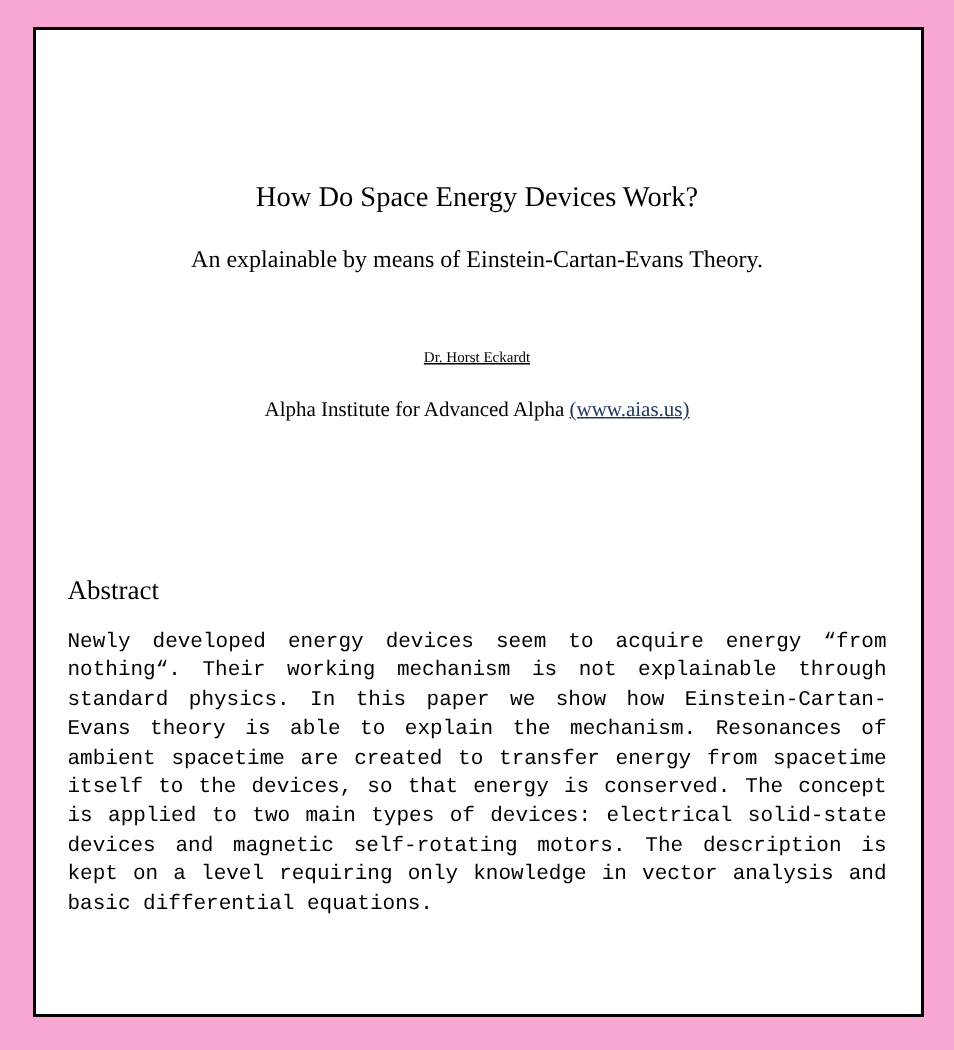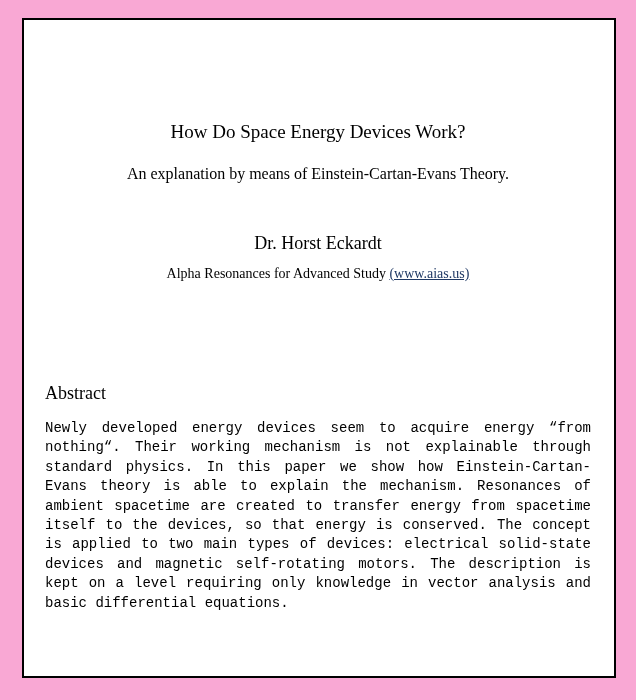--- a/index.html
+++ b/index.html
@@ -37,21 +37,22 @@
   .paper-title {
     top: 121px;
     font-size: 19px;
   }
   .paper-subtitle {
     top: 165px;
     font-size: 16px;
   }
   .author-name {
     top: 233px;
-    font-size: 18px;
+    font-size: 10px;
+    text-decoration: underline;
   }
   .affiliation-line {
     top: 266px;
     font-size: 14px;
   }
   .affiliation-link {
     text-decoration: underline;
     cursor: pointer;
   }
   .abstract-heading {
@@ -73,24 +74,24 @@
   }
 </style>
 </head>
 <body>
 
 <div class="viewport">
   <div class="page"></div>
 
   <div class="centered-line paper-title">How Do Space Energy Devices Work?</div>
 
-  <div class="centered-line paper-subtitle">An explanation by means of Einstein-Cartan-Evans Theory.</div>
+  <div class="centered-line paper-subtitle">An explainable by means of Einstein-Cartan-Evans Theory.</div>
 
   <div class="centered-line author-name">Dr. Horst Eckardt</div>
 
   <div class="centered-line affiliation-line">
-    <span>Alpha Resonances for Advanced Study </span><a class="affiliation-link" style="color: rgb(31, 56, 100);">(www.aias.us)</a>
+    <span>Alpha Institute for Advanced Alpha </span><a class="affiliation-link" style="color: rgb(31, 56, 100);">(www.aias.us)</a>
   </div>
 
   <div class="abstract-heading">Abstract</div>
 
   <div class="abstract-body">Newly developed energy devices seem to acquire energy “from nothing“. Their working mechanism is not explainable through standard physics. In this paper we show how Einstein-Cartan-Evans theory is able to explain the mechanism. Resonances of ambient spacetime are created to transfer energy from spacetime itself to the devices, so that energy is conserved. The concept is applied to two main types of devices: electrical solid-state devices and magnetic self-rotating motors. The description is kept on a level requiring only knowledge in vector analysis and basic differential equations.</div>
 </div>
 
 </body></html>

